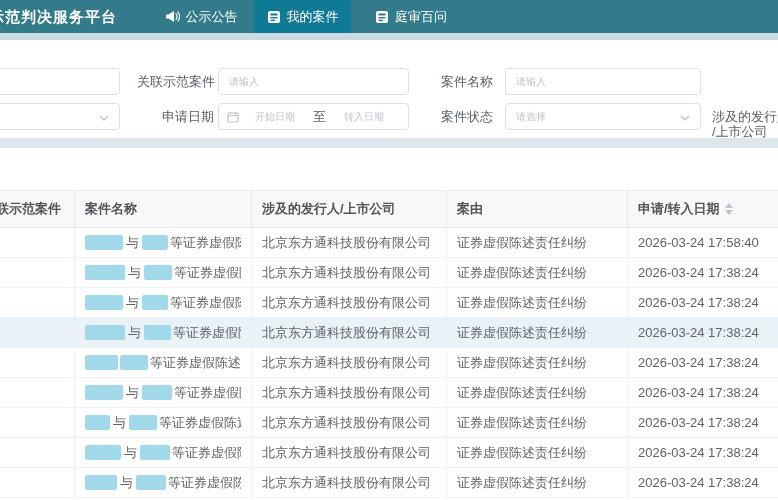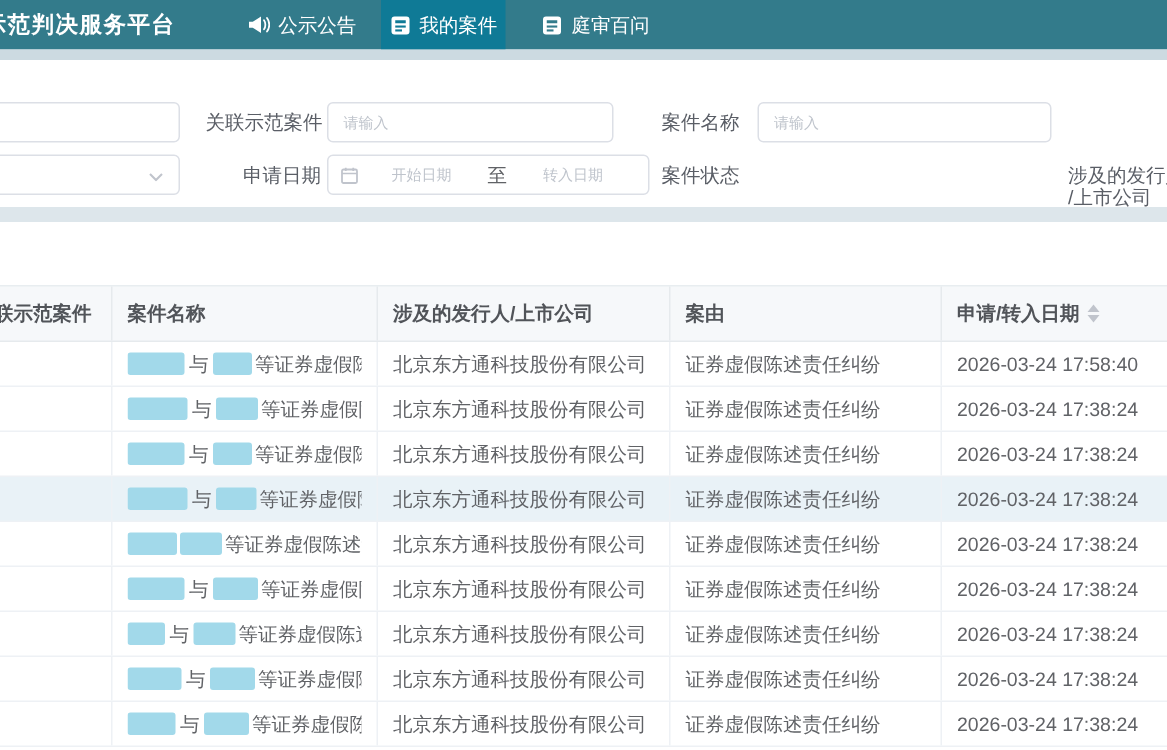--- a/index.html
+++ b/index.html
@@ -8,21 +8,21 @@
   .app { position:relative; width:778px; height:500px; overflow:hidden; background:#fff; }
 
   
   .navbar { position:absolute; left:0; top:0; width:778px; height:33px; background:#337b8b; }
   .brand { position:absolute; left:-11px; top:0; height:33px; line-height:33px; color:#fff;
     font-size:15px; font-weight:bold; letter-spacing:1px; white-space:nowrap; }
   .tabs { position:absolute; left:148px; top:0; height:33px; display:flex; }
   .tab { height:33px; display:flex; align-items:center; justify-content:center; gap:6px;
     color:#fff; font-size:13px; cursor:pointer; white-space:nowrap; }
   .tab.t1 { width:106px;align-items:center; }
-  .tab.t2 { width:83px; background:#0f7a96; }
+  .tab.t2 { width:97px; background:#0f7a96; }
   .tab.t3 { width:120px; }
   .tab svg { display:block; }
   .substrip { position:absolute; left:0; top:33px; width:778px; height:7px; background:#ccdae1; }
 
   
   .filters { position:absolute; left:0; top:40px; width:778px; height:98px; background:#fff; }
   .f-label { position:absolute; height:27px; line-height:27px; font-size:13px; color:#5a5e66;
     text-align:right; white-space:nowrap; }
   .f-input { position:absolute; height:27px; border:1px solid #dcdfe6; border-radius:4px;
     background:#fff; display:flex; align-items:center; padding:0 10px; font-size:13px; }
@@ -120,34 +120,42 @@
     <label class="f-label" style="left:435px; top:28px; width:58px;">案件名称</label>
     <div class="f-input" style="left:505px; top:28px; width:196px;">
       <span class="ph">请输入</span>
     </div>
     <div class="clip-label">
       <div>涉及的发行人</div>
       <div>/上市公司</div>
     </div>
 
     <label class="f-label" style="left:156px; top:63px; width:58px;">申请日期</label>
-    <div class="f-input daterange" style="left:218px; top:63px; width:215px;">
+    <div class="f-input daterange" style="left:218px; top:63px; width:191px;">
       <span style="display:flex;">
         <svg width="12" height="12" viewBox="0 0 12 12">
             <rect x="1" y="2" width="10" height="9" rx="1" fill="none" stroke="#c0c4cc" stroke-width="1.2"></rect>
             <line x1="3.5" y1="0.8" x2="3.5" y2="3" stroke="#c0c4cc" stroke-width="1.2"></line>
             <line x1="8.5" y1="0.8" x2="8.5" y2="3" stroke="#c0c4cc" stroke-width="1.2"></line>
             <line x1="1" y1="4.6" x2="11" y2="4.6" stroke="#c0c4cc" stroke-width="1"></line>
           </svg>
       </span>
       <span class="ph">开始日期</span>
       <span class="dr-sep">至</span>
       <span class="ph">转入日期</span>
     </div>
     <label class="f-label" style="left:435px; top:63px; width:58px;">案件状态</label>
+    <div class="f-input f-select" style="left:505px; top:63px; width:196px;">
+      <span class="ph">请选择</span>
+      <span class="chev">
+        <svg width="10" height="6" viewBox="0 0 10 6">
+            <polyline points="1,1 5,5 9,1" fill="none" stroke="#c0c4cc" stroke-width="1.4"></polyline>
+          </svg>
+      </span>
+    </div>
   </section>
 
   <div class="band"></div>
 
   <section class="table-wrap">
     <div class="thead">
       <div class="th c1">
           <span>关联示范案件</span>
         </div>
       <div class="th c2">

